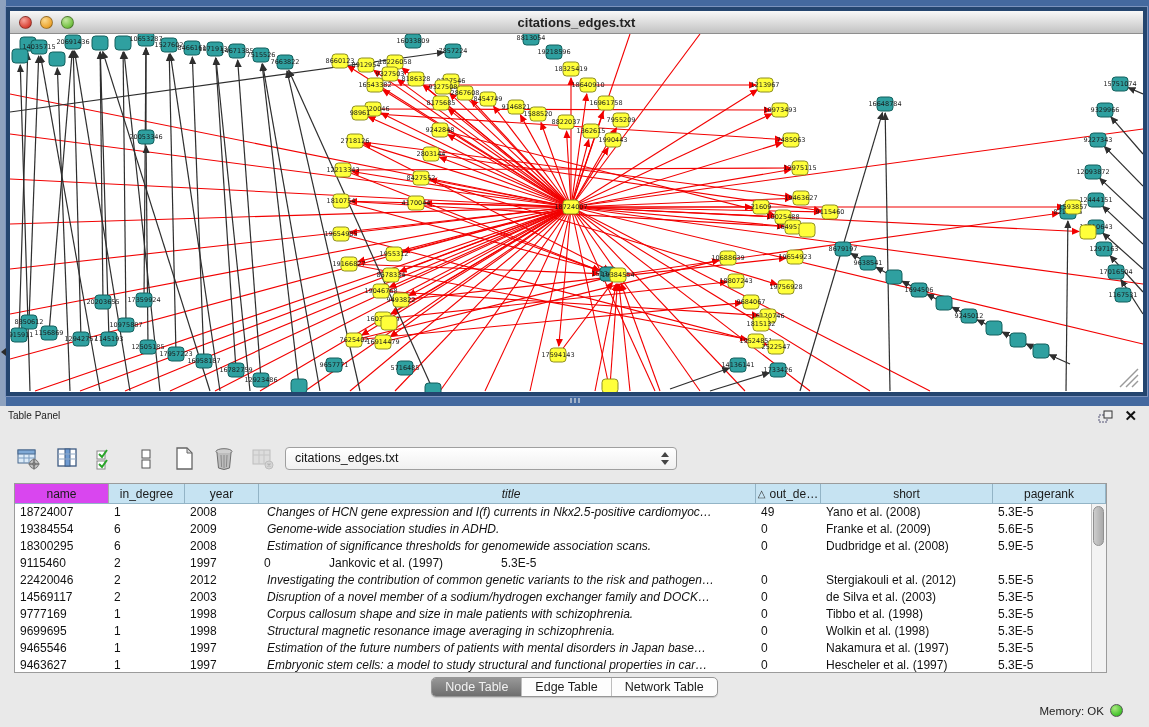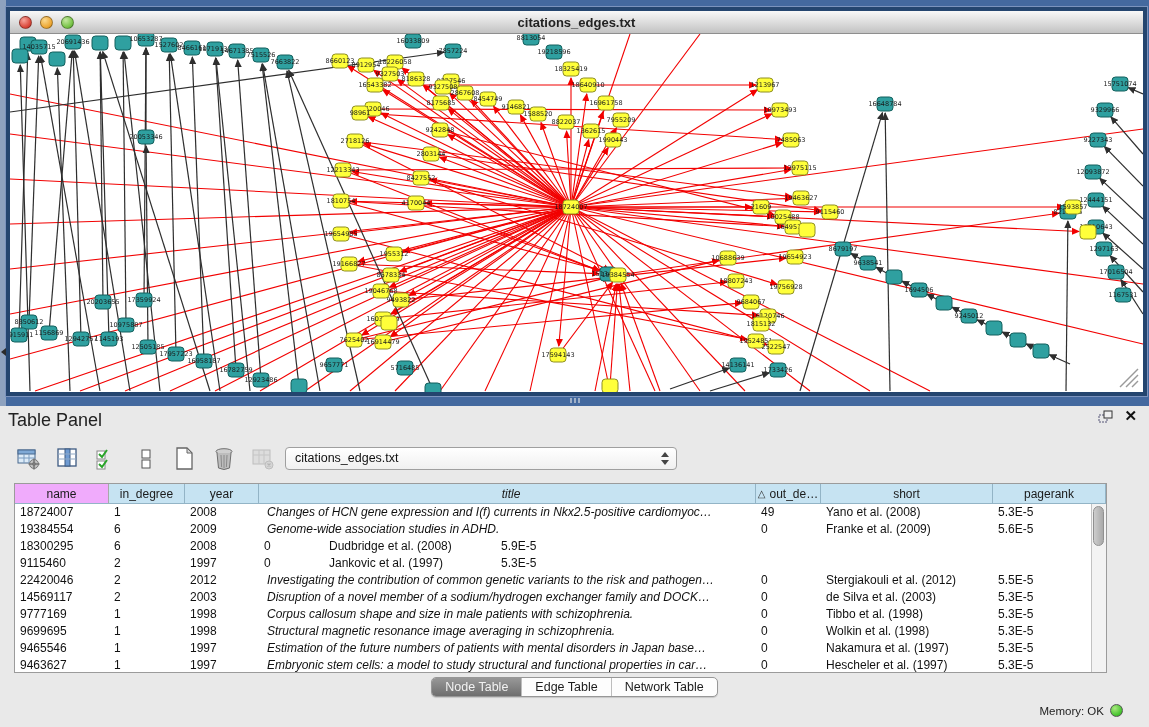--- a/index.html
+++ b/index.html
@@ -25,38 +25,38 @@
   .light { width:13px; height:13px; border-radius:50%; border:1px solid rgba(0,0,0,.35); }
   .light.r2 { background:radial-gradient(circle at 35% 30%, #f7a49a, #da473a 65%, #ad2b20); }
   .light.y2 { background:radial-gradient(circle at 35% 30%, #fbd98e, #eda733 65%, #bb7d17); }
   .light.g2 { background:radial-gradient(circle at 35% 30%, #c4e8a0, #77c347 65%, #4c8f27); }
   .net-canvas { position:relative; width:1133px; height:358px; background:#ffffff; overflow:hidden; }
   .net-canvas svg.graph { position:absolute; left:0; top:0; }
   .resize-grip { position:absolute; right:3px; bottom:3px; }
   
   .table-panel { position:absolute; left:0; top:406px; width:1149px; height:321px; background:#e9e9e9; }
   .tp-header { position:absolute; left:0; top:0; width:100%; height:22px; }
-  .tp-title { position:absolute; left:8px; top:4px; font-size:18px; color:#222; }
+  .tp-title { position:absolute; left:8px; top:4px; font-size:10px; color:#222; }
   .tp-float { position:absolute; right:36px; top:4px; width:15px; height:14px; cursor:pointer; }
   .tp-close { position:absolute; right:12px; top:1px; font-size:15px; font-weight:bold; color:#111; cursor:pointer; }
   .toolbar { position:absolute; left:16px; top:36px; height:34px; display:flex; align-items:center; gap:13px; }
   .tool { width:26px; height:28px; display:flex; align-items:center; justify-content:center; cursor:pointer; }
   .fx { font-family:"Liberation Serif", serif; font-style:italic; font-weight:bold; font-size:15px; color:#1a1a1a; }
   .combo { position:absolute; left:285px; top:41px; width:392px; height:23px;
     background:linear-gradient(#ffffff,#f0f0f0); border:1px solid #9f9f9f; border-radius:4px;
     font-size:12.5px; color:#111; line-height:21px; padding-left:9px; cursor:pointer; }
   .combo .arrows { position:absolute; right:7px; top:4px; }
   .combo .arrows i { display:block; width:0; height:0; border-left:4px solid transparent; border-right:4px solid transparent; }
   .combo .arrows i.up { border-bottom:5px solid #444; margin-bottom:3px; }
   .combo .arrows i.dn { border-top:5px solid #444; }
   .grid-table { position:absolute; left:14px; top:77px; width:1093px; height:190px;
     background:#fff; border:1px solid #9b9b9b; display:flex; flex-direction:column; }
   .thead { display:flex; height:20px; flex:0 0 20px; background:#c6e3f2; font-size:12px; color:#1a1a1a; }
   .th { border-right:1px solid #93b4c6; border-bottom:1px solid #93b4c6; display:flex; align-items:center; justify-content:center; overflow:hidden; white-space:nowrap; cursor:pointer; }
-  .th.name-col { background:#f0abfc; border-right-color:#a8a8a8; }
+  .th.name-col { background:#d946ef; border-right-color:#a8a8a8; }
   .sort-tri { font-size:10px; margin-right:4px; color:#333; }
   .tbody { flex:1; display:flex; flex-direction:column; overflow:hidden; }
   .trow { display:flex; height:17px; flex:0 0 17px; font-size:12px; color:#111; }
   .cell { padding:1px 4px 0 5px; overflow:hidden; white-space:nowrap; }
   .c0{width:94px;} .c1{width:76px;} .c2{width:74px;} .c3{width:497px; padding-left:8px;font-style:italic;}
   .c4{width:65px;} .c5{width:172px;} .c6{flex:1;}
   .tscroll { position:absolute; right:0; top:20px; bottom:0; width:15px; background:#f3f3f3; border-left:1px solid #c2c2c2; }
   .tthumb { position:absolute; left:1px; top:2px; width:11px; height:40px; border-radius:6px;
     background:linear-gradient(90deg,#cdcdcd,#a9a9a9); border:1px solid #909090; cursor:pointer; }
   .tabbar { position:absolute; left:0; top:271px; width:100%; display:flex; justify-content:center; }
@@ -866,20 +866,21 @@
           <div class="cell c2">2009</div>
           <div class="cell c3">Genome-wide association studies in ADHD.</div>
           <div class="cell c4">0</div>
           <div class="cell c5">Franke et al. (2009)</div>
           <div class="cell c6">5.6E-5</div>
         </div>
         <div class="trow">
           <div class="cell c0">18300295</div>
           <div class="cell c1">6</div>
           <div class="cell c2">2008</div>
+          <div class="cell c3">Estimation of significance thresholds for genomewide association scans.</div>
           <div class="cell c4">0</div>
           <div class="cell c5">Dudbridge et al. (2008)</div>
           <div class="cell c6">5.9E-5</div>
         </div>
         <div class="trow">
           <div class="cell c0">9115460</div>
           <div class="cell c1">2</div>
           <div class="cell c2">1997</div>
           <div class="cell c4">0</div>
           <div class="cell c5">Jankovic et al. (1997)</div>

